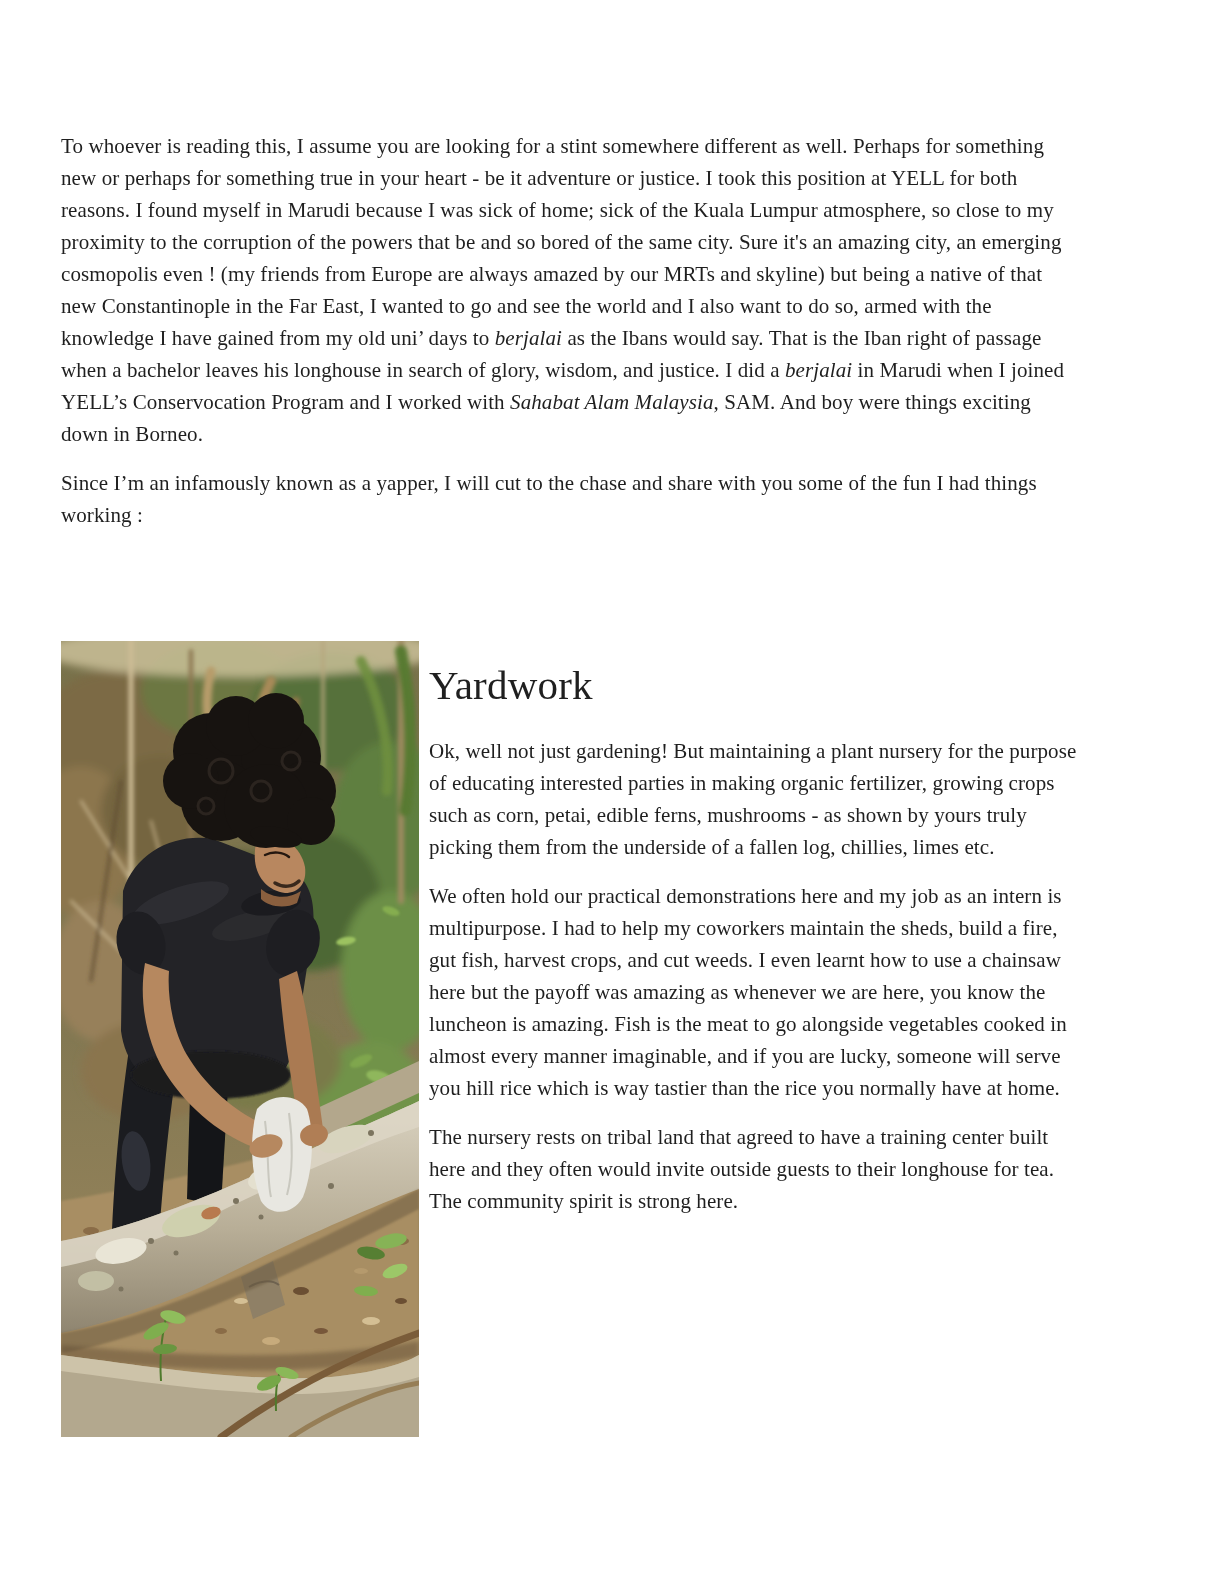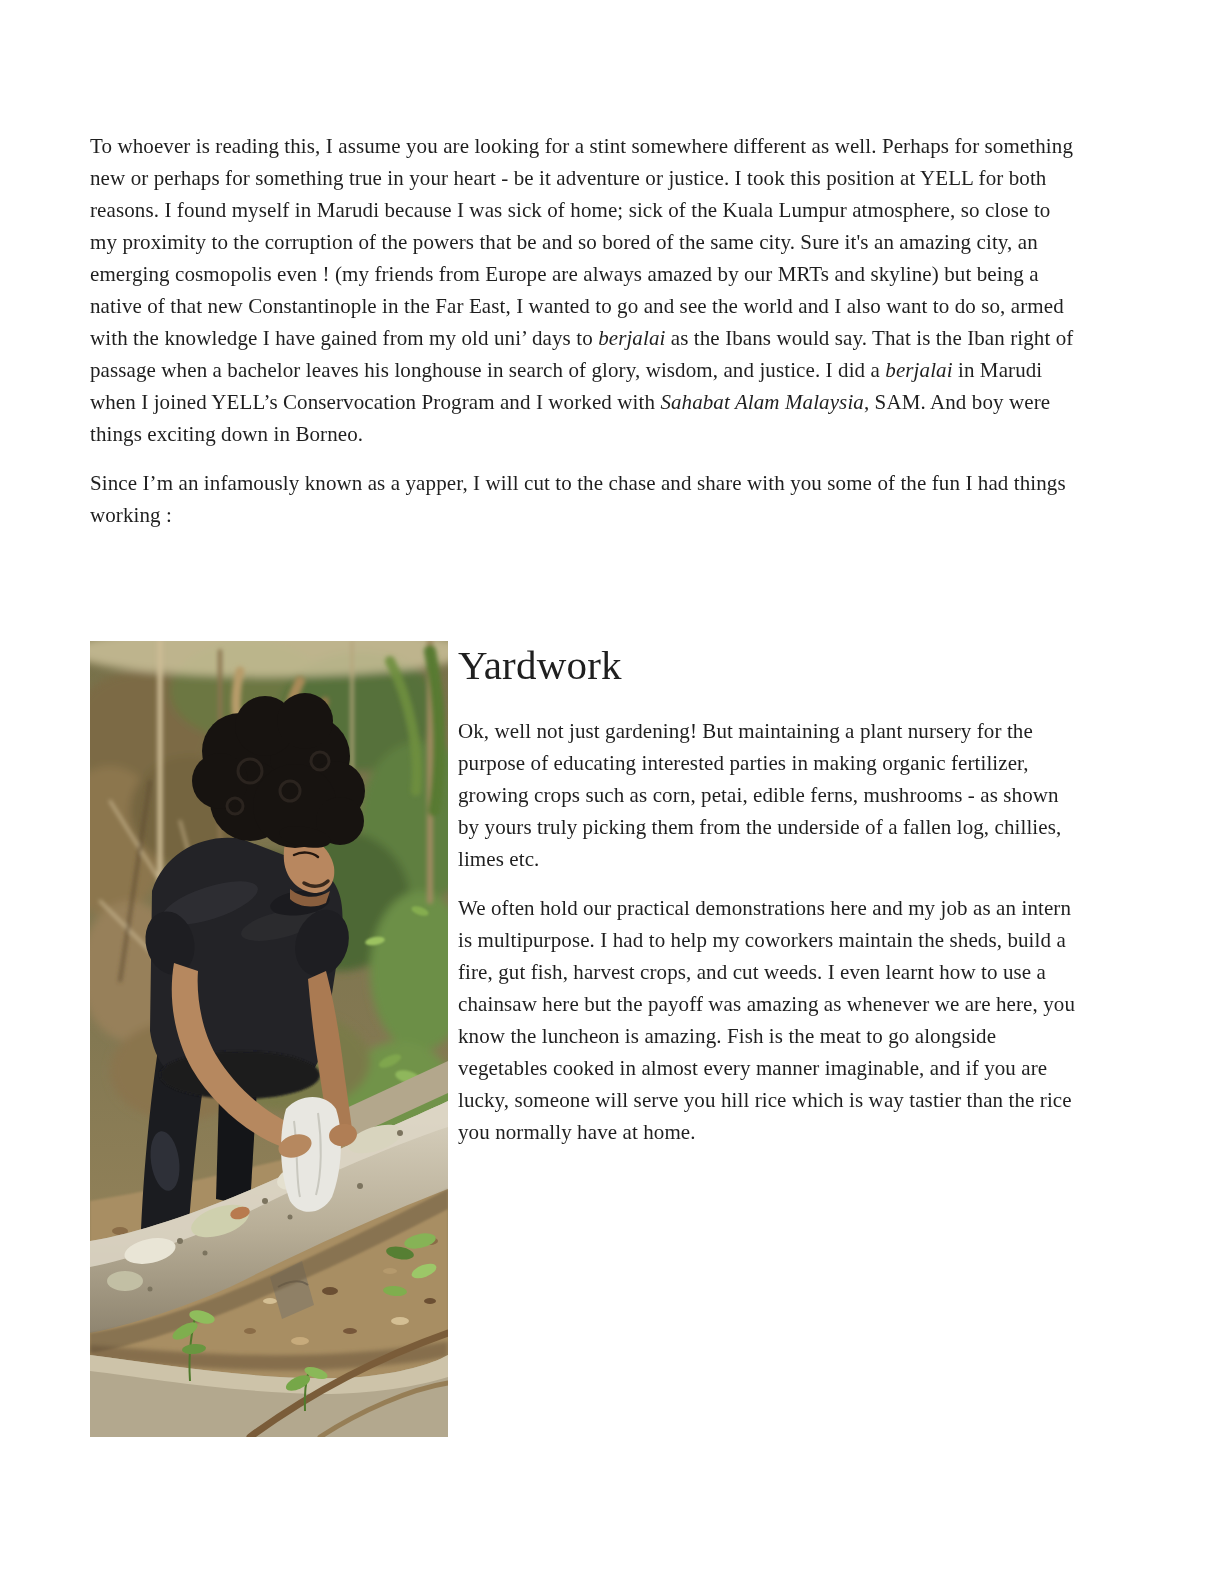--- a/index.html
+++ b/index.html
@@ -1,30 +1,30 @@
 <!DOCTYPE html>
 <html><head>
 <meta charset="utf-8">
 <style>
   html,body { margin:0; padding:0; background:#ffffff; }
   .page {
     position:relative; width:1224px; height:1584px; background:#ffffff;
     font-family:"Liberation Serif","DejaVu Serif",serif; color:#1f1f1f;
     overflow:hidden; margin:0 auto;
   }
-  .content { padding:130px 143px 0 90px; }
+  .content { padding:130px 143px 0 61px; }
   p.body {
     font-size:21px; line-height:32px; margin:0 0 17px 0;
     letter-spacing:0.1px; text-align:left;
   }
   p.body em { font-style:italic; }
   .section { display:flex; gap:10px; margin-top:110px; align-items:flex-start; }
   .figure { width:358px; height:796px; flex:0 0 auto; }
   .figure svg { display:block; width:358px; height:796px; }
-  .col { flex:1 1 auto; min-width:0; }
+  .col { flex:1 1 auto; min-width:0;margin-top:20px; }
   h1.heading {
     font-size:41px; font-weight:400; line-height:48px;
     margin:0 0 26px 0; color:#1f1f1f; letter-spacing:0.2px;
   }
 </style>
 </head>
 <body>
 
 <div class="page">
   <div class="content">
@@ -220,17 +220,18 @@
             <ellipse cx="334" cy="630" rx="13" ry="6" fill="#9cc768" transform="rotate(-20 334 630)"></ellipse>
             <ellipse cx="305" cy="650" rx="12" ry="5" fill="#7fae4e" transform="rotate(5 305 650)"></ellipse>
           </g>
         </svg>
       </div>
 
       <div class="col">
         <h1 class="heading">Yardwork</h1>
         <p class="body">Ok, well not just gardening! But maintaining a plant nursery for the purpose of educating interested parties in making organic fertilizer, growing crops such as corn, petai, edible ferns, mushrooms - as shown by yours truly picking them from the underside of a fallen log, chillies, limes etc.</p>
         <p class="body">We often hold our practical demonstrations here and my job as an intern is multipurpose. I had to help my coworkers maintain the sheds, build a fire, gut fish, harvest crops, and cut weeds. I even learnt how to use a chainsaw here but the payoff was amazing as whenever we are here, you know the luncheon is amazing. Fish is the meat to go alongside vegetables cooked in almost every manner imaginable, and if you are lucky, someone will serve you hill rice which is way tastier than the rice you normally have at home.</p>
+        <p class="body">The nursery rests on tribal land that agreed to have a training center built here and they often would invite outside guests to their longhouse for tea. The community spirit is strong here.</p>
       </div>
 
     </div>
   </div>
 </div>
 
 </body></html>

